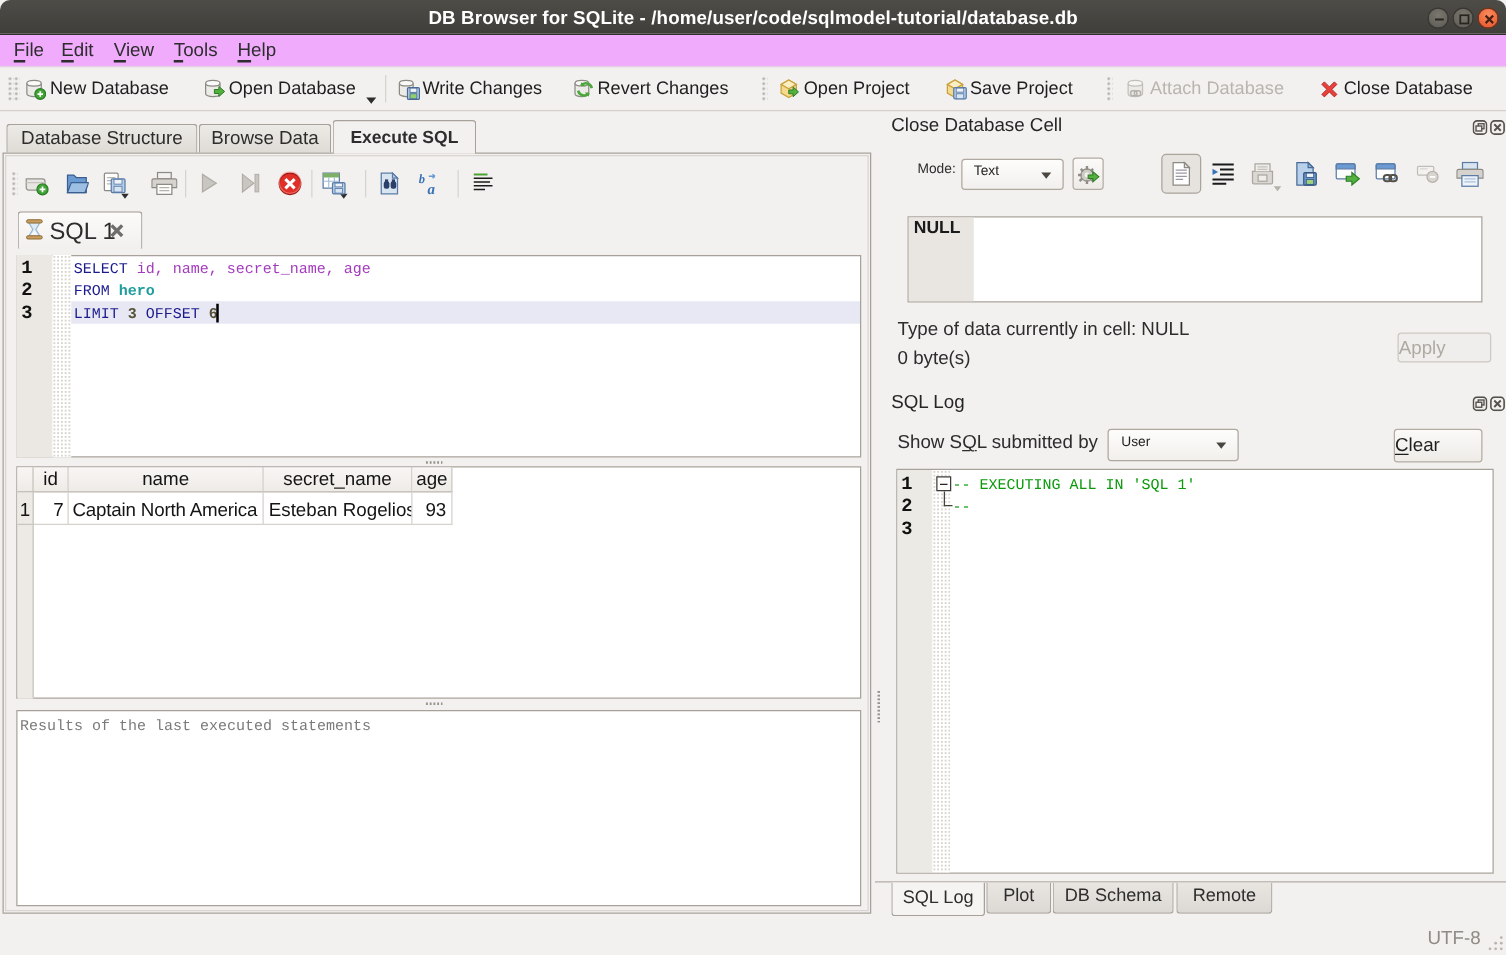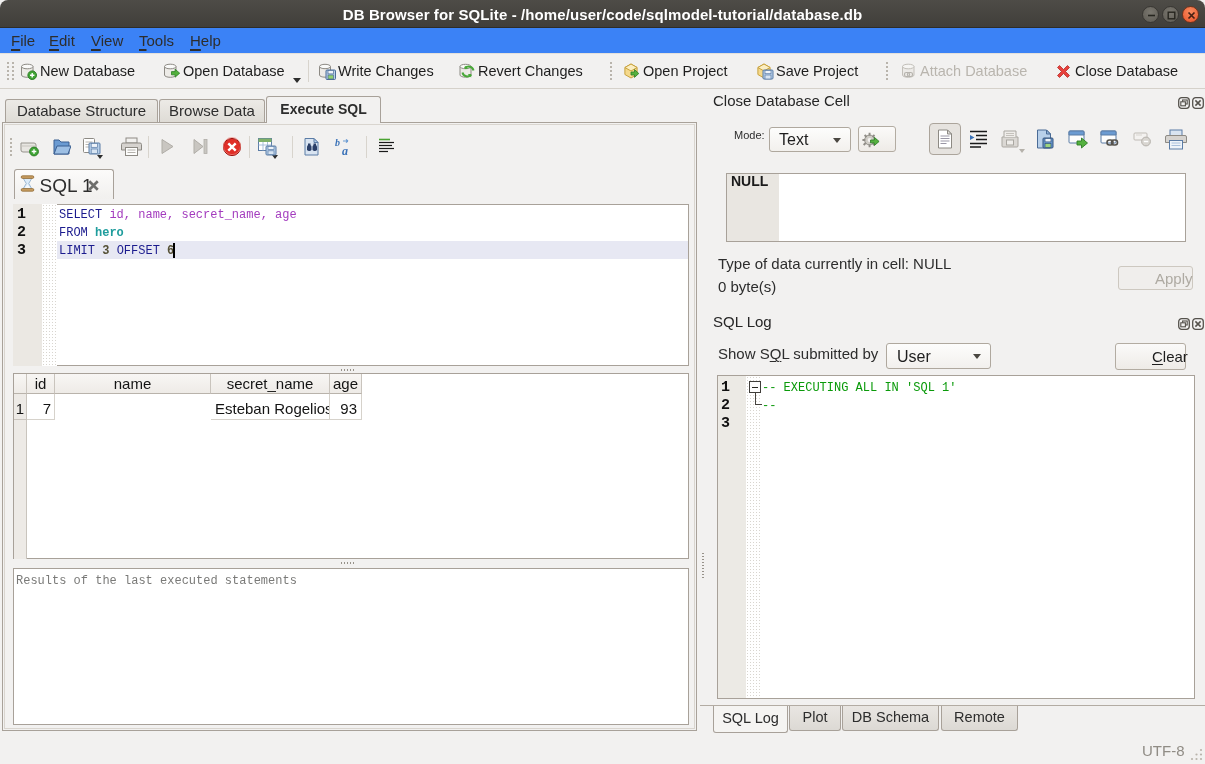--- a/index.html
+++ b/index.html
@@ -9,21 +9,21 @@
   #titlebar{left:0;top:0;width:1205px;height:28px;
     background:linear-gradient(#4e4c47,#403e3a);
     border-radius:8px 8px 0 0;border-bottom:1px solid #2e2d29;box-sizing:border-box;}
   #title-text{width:100%;text-align:center;top:6px;color:#fff;font-size:15px;font-weight:bold;letter-spacing:.1px;}
   .winbtn{top:5.5px;width:17px;height:17px;border-radius:50%;box-sizing:border-box;}
   #btn-min{left:1142px;background:radial-gradient(circle at 50% 35%,#7a776f,#5d5a53);border:1px solid #393733;}
   #btn-max{left:1161.5px;background:radial-gradient(circle at 50% 35%,#7a776f,#5d5a53);border:1px solid #393733;}
   #btn-close{left:1182px;background:radial-gradient(circle at 50% 30%,#f98b5e,#e8532a);border:1px solid #70331c;}
   .winbtn svg{position:absolute;left:2px;top:2px;}
   
-  #menubar{left:0;top:28px;width:1205px;height:26px;background:#3b82f6;font-size:15px;border-bottom:1px solid #e3e0dc;box-sizing:border-box;}
+  #menubar{left:0;top:28px;width:1205px;height:26px;background:#f0abfc;font-size:15px;border-bottom:1px solid #e3e0dc;box-sizing:border-box;}
   #menubar span{position:absolute;top:4px;color:#2d2d2d;}
   #menubar u{text-decoration-thickness:1.5px;text-underline-offset:2.5px;}
   
   #toolbar{left:0;top:54px;width:1205px;height:35px;background:#f2f1f0;
     border-bottom:1px solid #d5d1ca;box-sizing:border-box;}
   .tbtn{position:absolute;top:0;height:34px;font-size:14.5px;color:#1e1e1e;white-space:nowrap;}
   .tbtn svg{position:absolute;top:8px;left:0;}
   .tbtn .lbl{position:absolute;left:20px;top:8px;}
   .tbtn.dis .lbl{color:#b9b5ae;}
   .handle{position:absolute;top:7px;width:5px;height:20px;
@@ -61,25 +61,25 @@
   .gcell{position:absolute;box-sizing:border-box;font-size:15px;color:#141414;
     border-right:1px solid #d6d2cb;border-bottom:1px solid #d6d2cb;z-index:6;
     padding-top:2px;white-space:nowrap;overflow:hidden;}
   .ghead{background:linear-gradient(#f8f6f4,#eeebe7);text-align:center;
     border-right:1px solid #c9c4bd;border-bottom:1px solid #b9b3ab;}
   .gvhead{background:#edeae6;text-align:center;border-right:1px solid #c9c4bd;}
   
   .docktitle{font-size:15px;color:#262626;z-index:2;}
   .dockbtn{position:absolute;width:12px;height:12px;z-index:2;}
   .combo{position:absolute;box-sizing:border-box;border:1px solid #afa89e;border-radius:3px;
-    background:linear-gradient(#fdfdfc,#f2f0ed);font-size:16px;color:#1e1e1e;z-index:3;}
+    background:linear-gradient(#fdfdfc,#f2f0ed);font-size:11px;color:#1e1e1e;z-index:3;}
   .combo .arr{position:absolute;right:9px;top:50%;margin-top:-2px;width:0;height:0;
     border-left:4px solid transparent;border-right:4px solid transparent;border-top:5px solid #4a4741;}
   .btn{position:absolute;box-sizing:border-box;border:1px solid #b3aca2;border-radius:3px;
-    background:linear-gradient(#fbfaf9,#eeebe7);font-size:15px;color:#1e1e1e;z-index:3;padding-left:36px;}
+    background:linear-gradient(#fbfaf9,#eeebe7);font-size:15px;color:#1e1e1e;z-index:3;}
   .btn.dis{border:1px solid #cdc8c0;background:#f0eeec;color:#aeaaa2;}
   .icon{position:absolute;z-index:4;}
   
   .logline{position:absolute;font-family:"Liberation Mono",monospace;font-size:12px;white-space:pre;z-index:6;color:#0a9a0a;}
   .lognum{position:absolute;font-family:"Liberation Mono",monospace;font-size:15px;font-weight:bold;color:#111;z-index:6;}
   
   .btab{position:absolute;box-sizing:border-box;font-size:14.5px;text-align:center;
     border:1px solid #a8a199;border-top:none;border-radius:0 0 3px 3px;
     background:linear-gradient(#e9e6e2,#dcd9d4);color:#2d2d2d;z-index:3;}
   #btab-active{background:#f5f4f2;z-index:4;}
@@ -305,20 +305,21 @@
 
   <div class="box" style="left:13px;top:373px;width:676px;height:186px;"></div>
   <div class="gcell gvhead" style="left:14px;top:374px;width:13px;height:185px;border-bottom:none;z-index:5;"></div>
   <div class="gcell ghead" style="left:14px;top:374px;width:13px;height:20px;"></div>
   <div class="gcell ghead" style="left:27px;top:374px;width:28px;height:20px;padding-top:1px;">id</div>
   <div class="gcell ghead" style="left:55px;top:374px;width:156px;height:20px;padding-top:1px;">name</div>
   <div class="gcell ghead" style="left:211px;top:374px;width:119px;height:20px;padding-top:1px;">secret_name</div>
   <div class="gcell ghead" style="left:330px;top:374px;width:32px;height:20px;padding-top:1px;">age</div>
   <div class="gcell gvhead" style="left:14px;top:394px;width:13px;height:26px;border-bottom:1px solid #c9c4bd;padding-top:6px;">1</div>
   <div class="gcell" style="left:27px;top:394px;width:28px;height:26px;text-align:right;padding-right:3px;padding-top:6px;">7</div>
+  <div class="gcell" style="left:55px;top:394px;width:156px;height:26px;padding-left:3px;padding-top:6px;letter-spacing:-0.15px;">Captain North America</div>
   <div class="gcell" style="left:211px;top:394px;width:119px;height:26px;padding-left:4px;padding-top:6px;">Esteban Rogelios</div>
   <div class="gcell" style="left:330px;top:394px;width:32px;height:26px;text-align:right;padding-right:4px;padding-top:6px;">93</div>
   <div class="dots-h" style="left:340px;top:562px;"></div>
 
   <div class="box" style="left:13px;top:568px;width:676px;height:157px;"></div>
   <div class="abs" style="left:16px;top:574px;font-family:'Liberation Mono',monospace;font-size:12px;color:#7a7a78;z-index:5;">Results of the last executed statements</div>
 
   <div class="dots-v" style="left:702px;top:552px;"></div>
 
   <div class="docktitle abs" style="left:713px;top:92px;">Close Database Cell</div>

